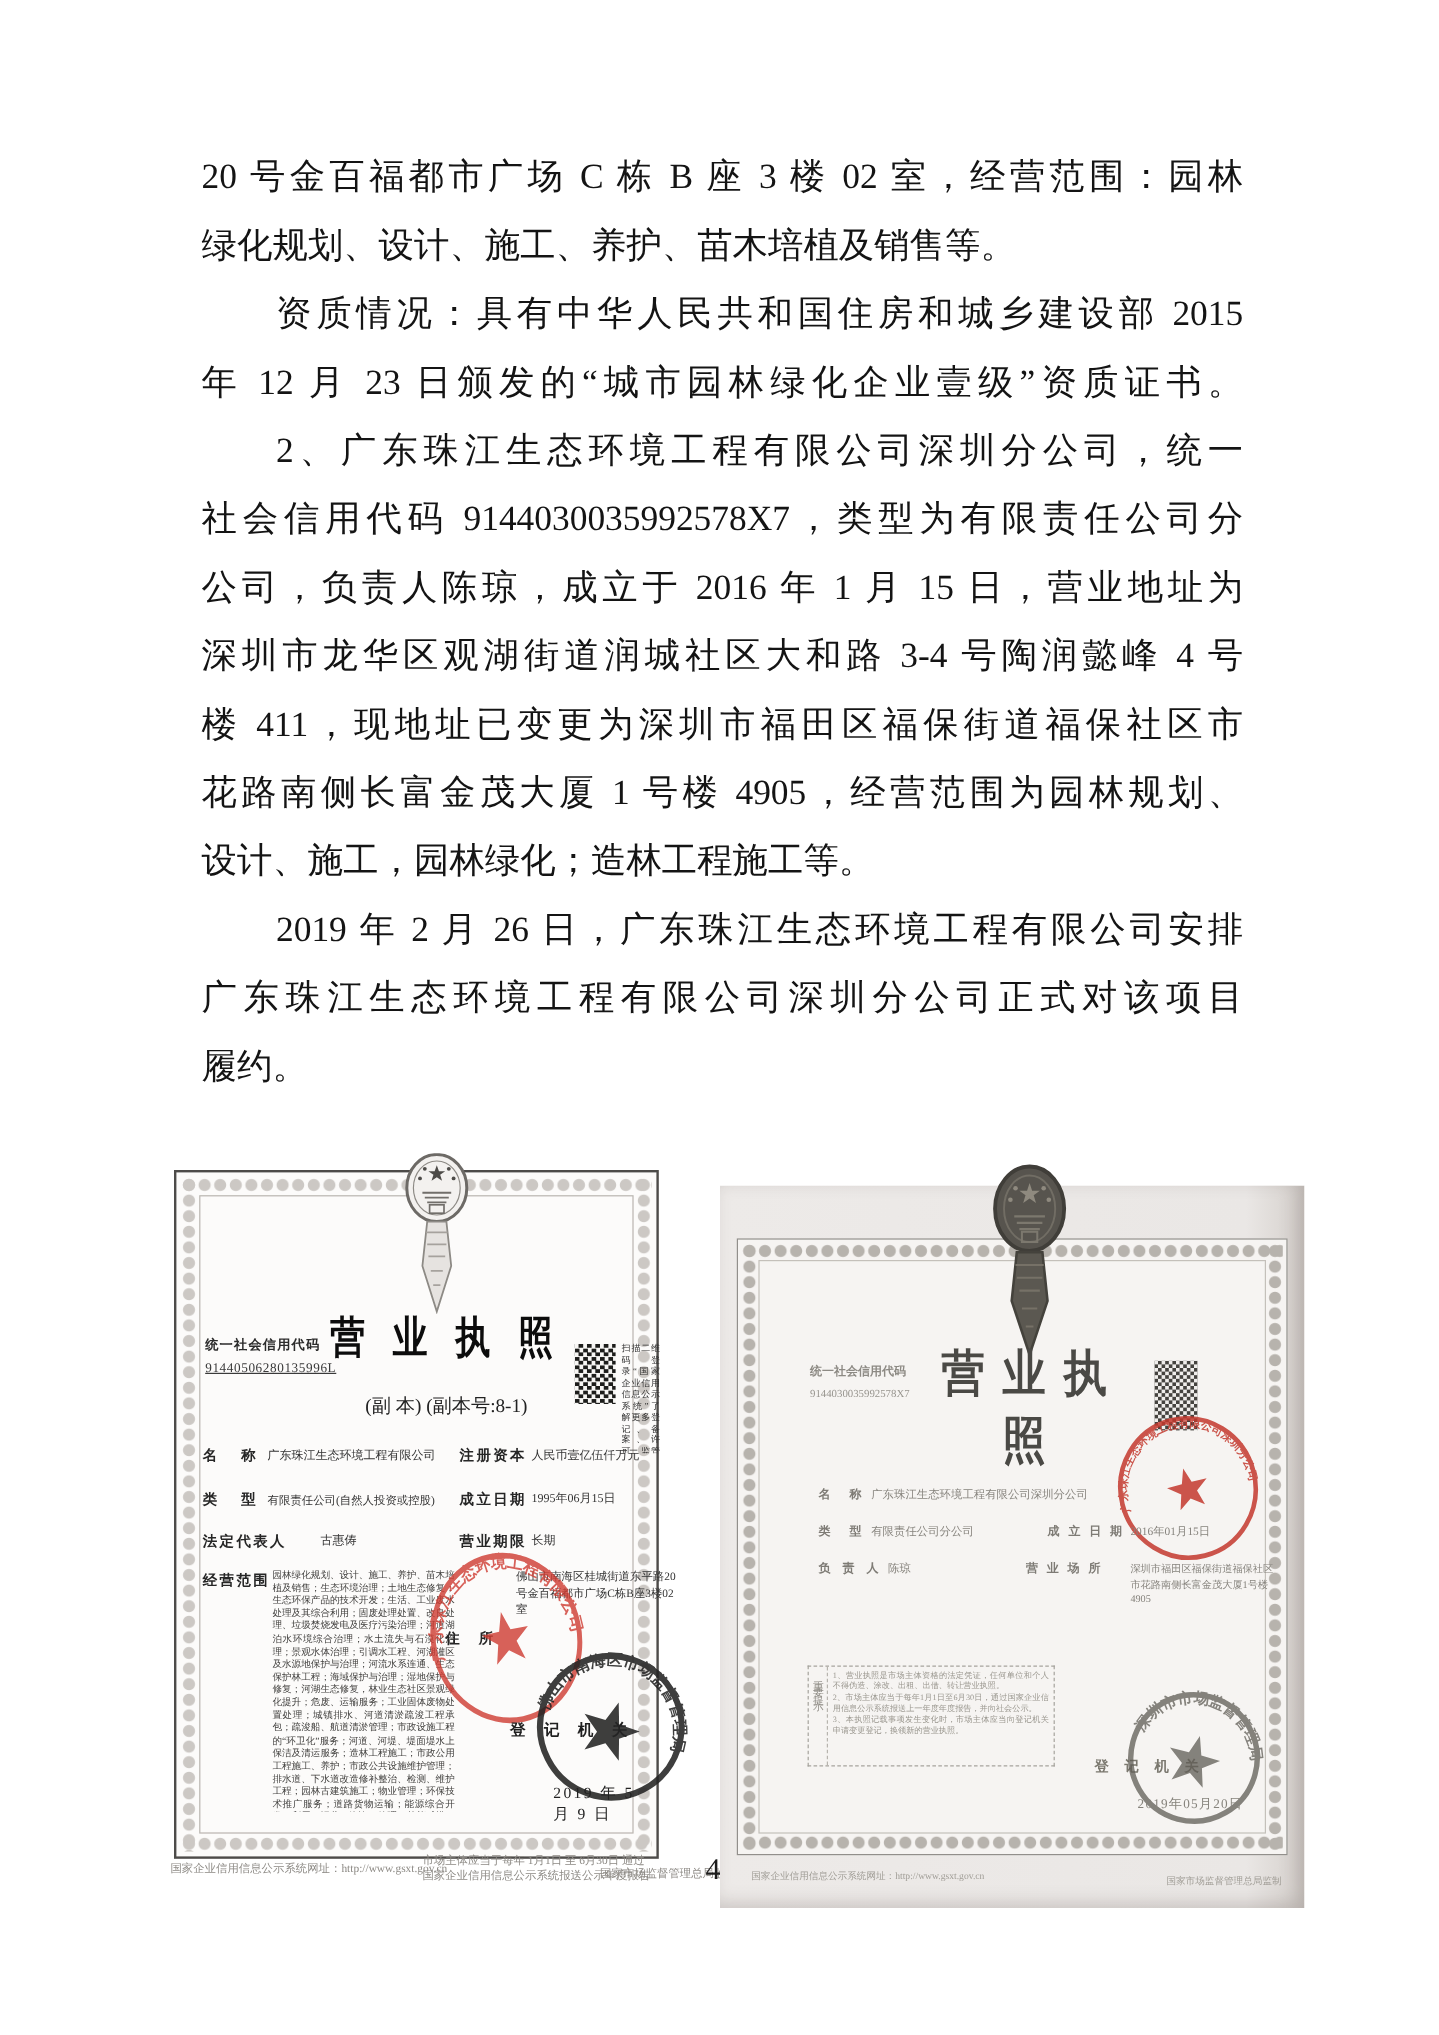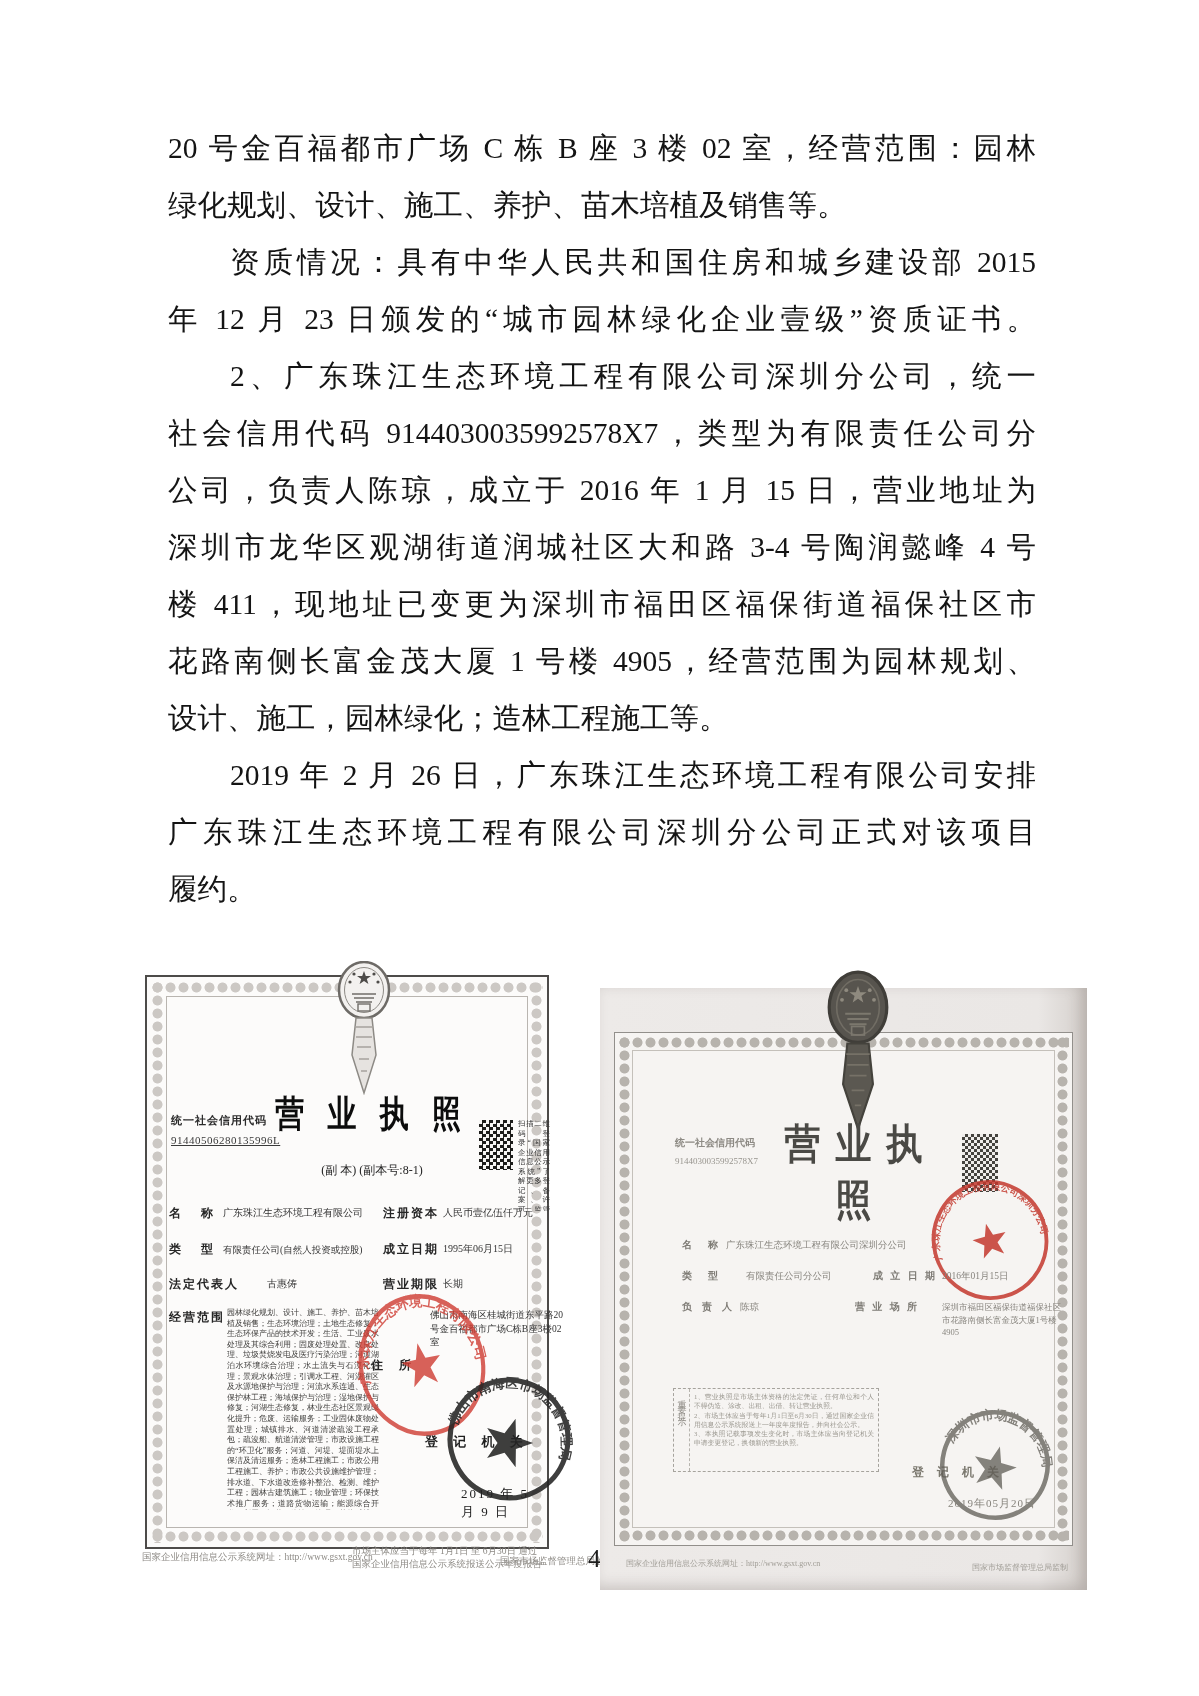--- a/index.html
+++ b/index.html
@@ -24,21 +24,21 @@
   .lh{position:absolute;height:13px;background:radial-gradient(circle at 6.5px 6.5px,#ccc8c4 4.6px,rgba(0,0,0,0) 5.4px);
       background-size:13px 13px;background-repeat:repeat-x;}
   .lv{position:absolute;width:13px;background:radial-gradient(circle at 6.5px 6.5px,#ccc8c4 4.6px,rgba(0,0,0,0) 5.4px);
       background-size:13px 13px;background-repeat:repeat-y;}
   .certR .lh,.certR .lv{background-image:radial-gradient(circle at 6.5px 6.5px,#b7b3ad 4.6px,rgba(0,0,0,0) 5.4px);}
   .innerline{position:absolute;inset:19px;border:1px solid #b9b5b0;pointer-events:none;}
 
   .uscc-label{font-size:11px;font-weight:bold;color:#2b2b2b;letter-spacing:1px;}
   .uscc{font-size:11px;color:#3a3a3a;letter-spacing:.5px;text-decoration:underline;}
   .titleL{font-size:29px;font-weight:900;letter-spacing:8px;color:#0c0c0c;text-align:center;transform:scaleY(1.25);}
-  .subL{font-size:12px;color:#222;text-align:center;}
+  .subL{font-size:16px;color:#222;text-align:center;}
   .qr{background:repeating-conic-gradient(#1d1d1b 0% 25%,#f7f6f4 0% 50%);background-size:7px 7px;}
   .qrR{background:repeating-conic-gradient(#45433f 0% 25%,#efedeb 0% 50%);background-size:6px 6px;}
   .qrcap{font-size:7.5px;line-height:9.5px;color:#303030;text-align:justify;}
   .lbl{font-weight:bold;color:#262626;font-size:12px;text-align:justify;text-align-last:justify;}
   .val{color:#333;font-size:10px;}
   .scope{font-size:8px;line-height:10.6px;color:#42413f;text-align:justify;overflow:hidden;}
   .regorg{font-size:13px;font-weight:bold;color:#1f1f1f;letter-spacing:6px;}
   .dateL{font-size:13px;color:#222;letter-spacing:2px;}
 
   .titleR{font-size:36px;font-weight:bold;letter-spacing:3px;color:#4a4945;text-align:center;transform:scaleY(1.15);}
@@ -209,21 +209,21 @@
         <text font-size="9.5" fill="currentColor" font-weight="bold">
           <textPath href="#arcC" startOffset="50%" text-anchor="middle">广东珠江生态环境工程有限公司深圳分公司</textPath>
         </text>
       </svg>
     </div>
 
     <div class="abs lblR" style="left:82px;top:250px;width:36px;">名称</div>
     <div class="abs valR" style="left:126px;top:251px;width:230px;">广东珠江生态环境工程有限公司深圳分公司</div>
 
     <div class="abs lblR" style="left:82px;top:281px;width:36px;">类型</div>
-    <div class="abs valR" style="left:126px;top:282px;margin-left:20px;">有限责任公司分公司</div>
+    <div class="abs valR" style="left:126px;top:282px;">有限责任公司分公司</div>
     <div class="abs lblR" style="left:273px;top:281px;width:62px;">成立日期</div>
     <div class="abs valR" style="left:342px;top:282px;">2016年01月15日</div>
 
     <div class="abs lblR" style="left:82px;top:312px;width:50px;">负责人</div>
     <div class="abs valR" style="left:140px;top:313px;">陈琼</div>
     <div class="abs lblR" style="left:255px;top:312px;width:62px;">营业场所</div>
     <div class="abs valR" style="left:342px;top:313px;width:122px;font-size:8.5px;line-height:12.5px;">深圳市福田区福保街道福保社区市花路南侧长富金茂大厦1号楼4905</div>
 
     <div class="abs notice" style="left:73px;top:400px;width:204px;height:82px;">
       <div class="notice-v">重要提示</div>

